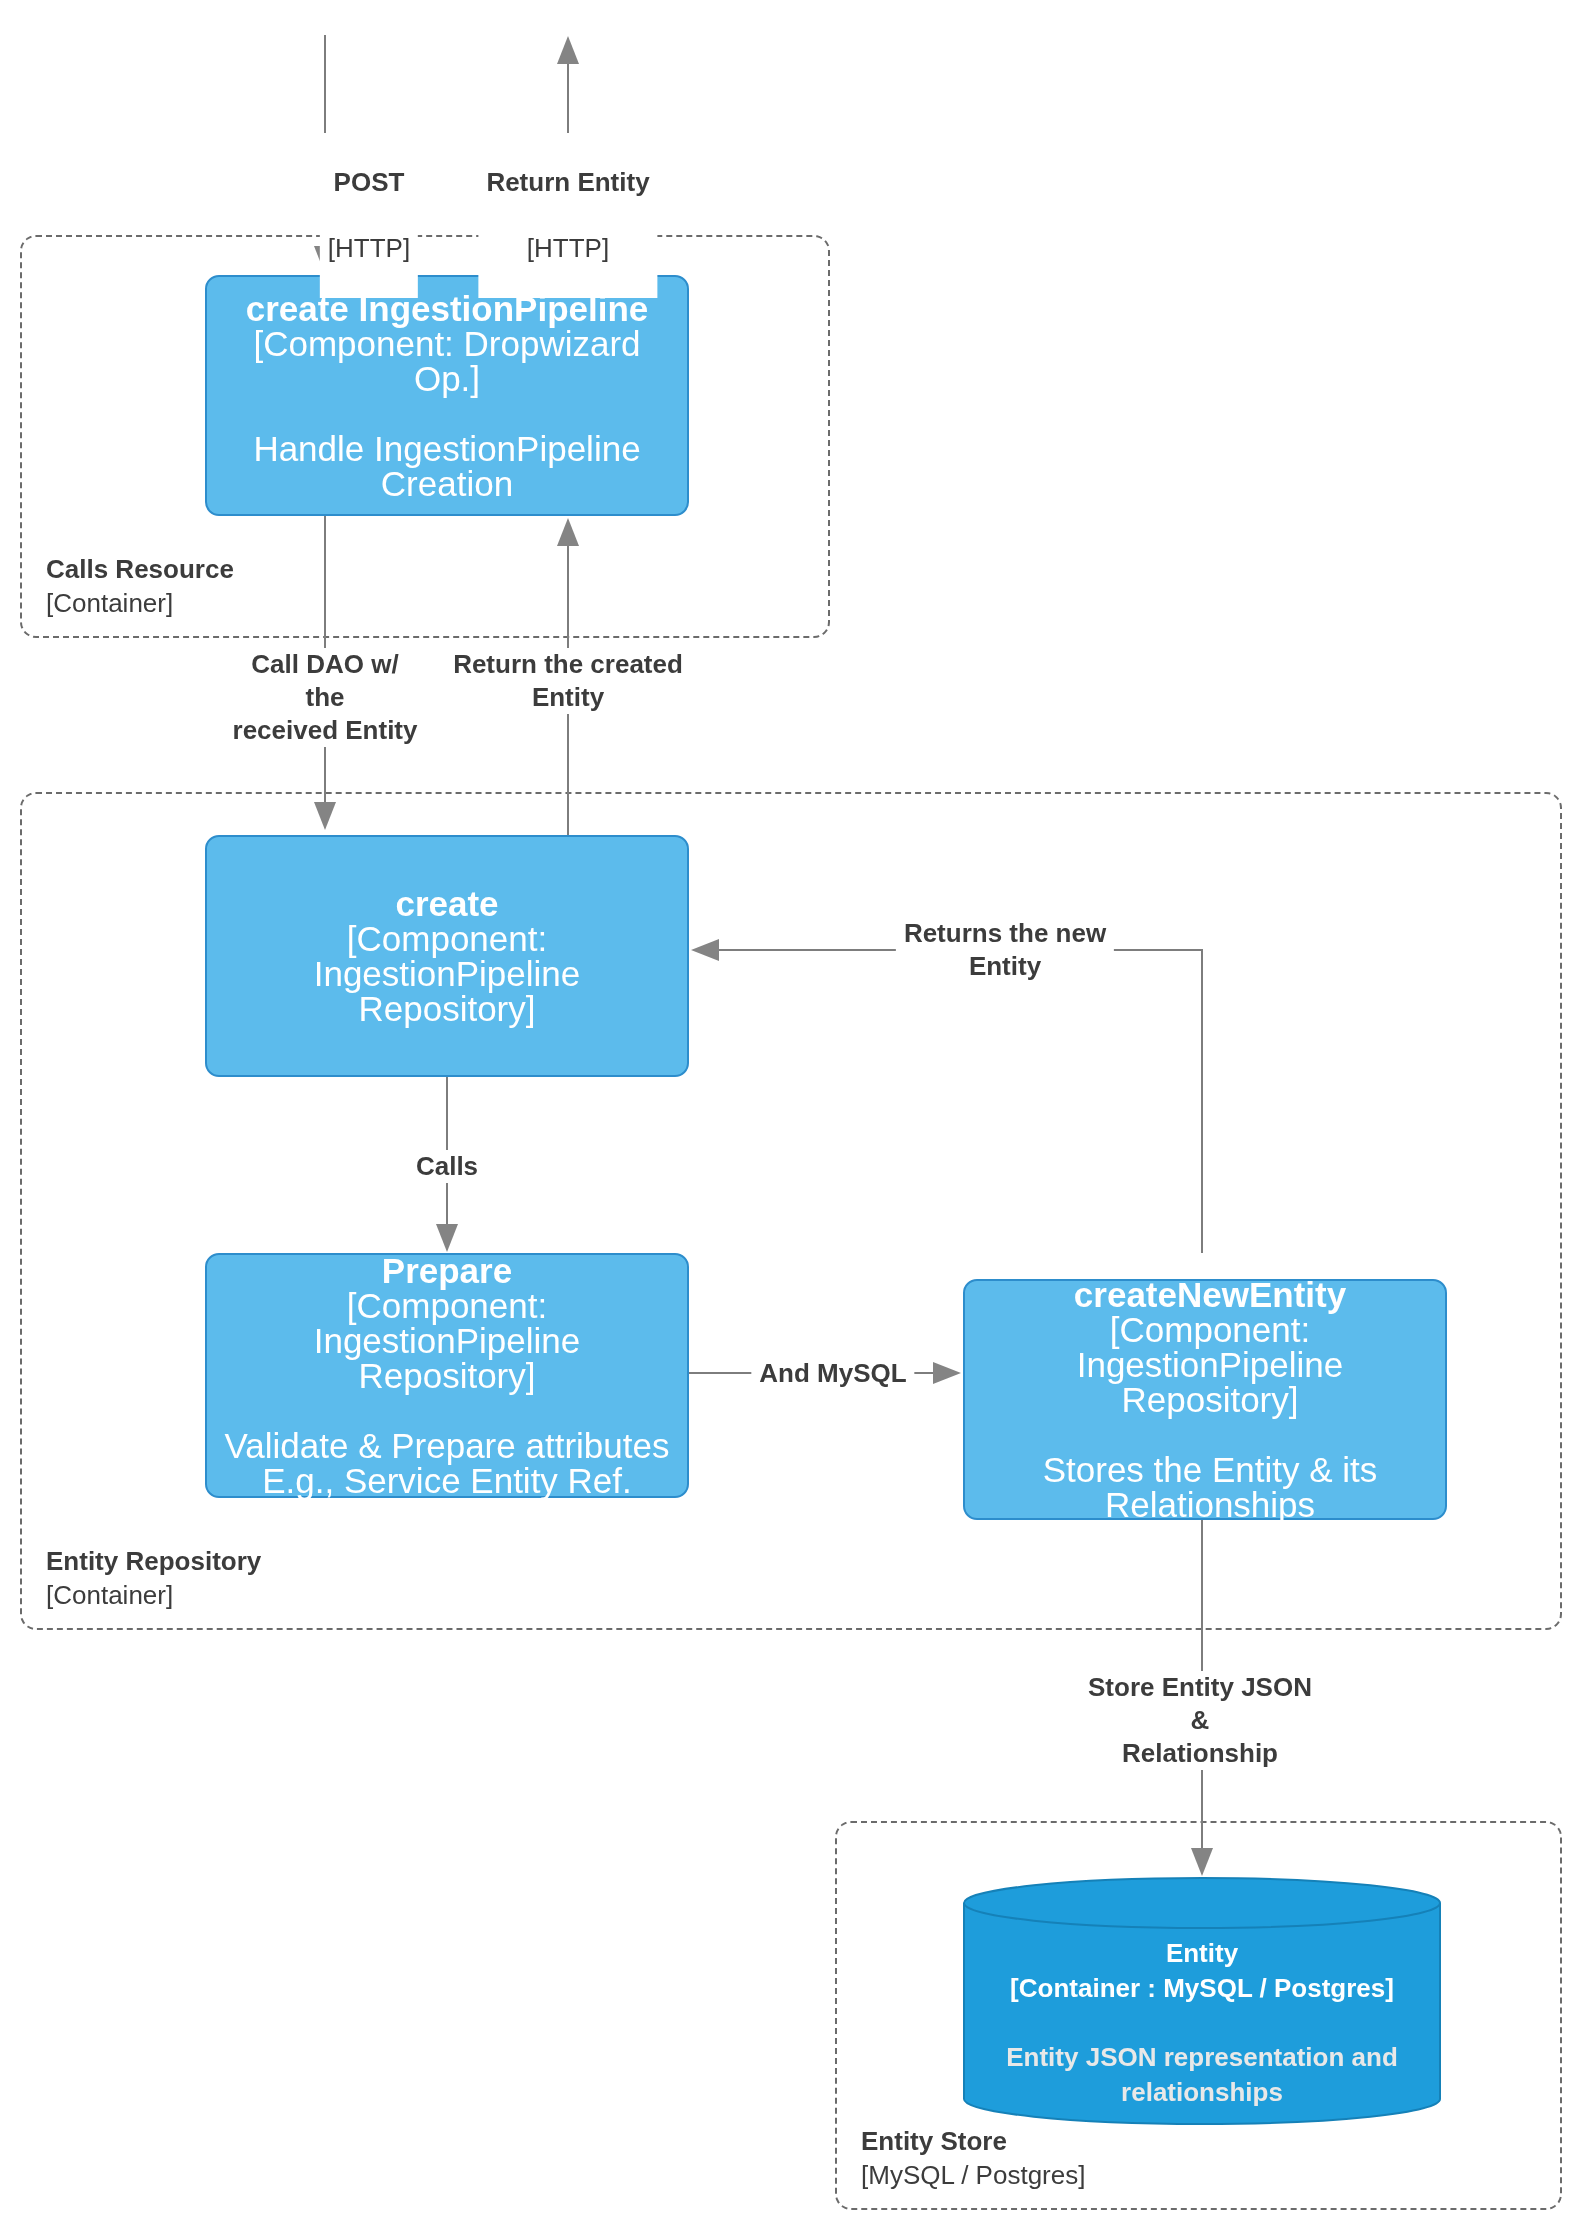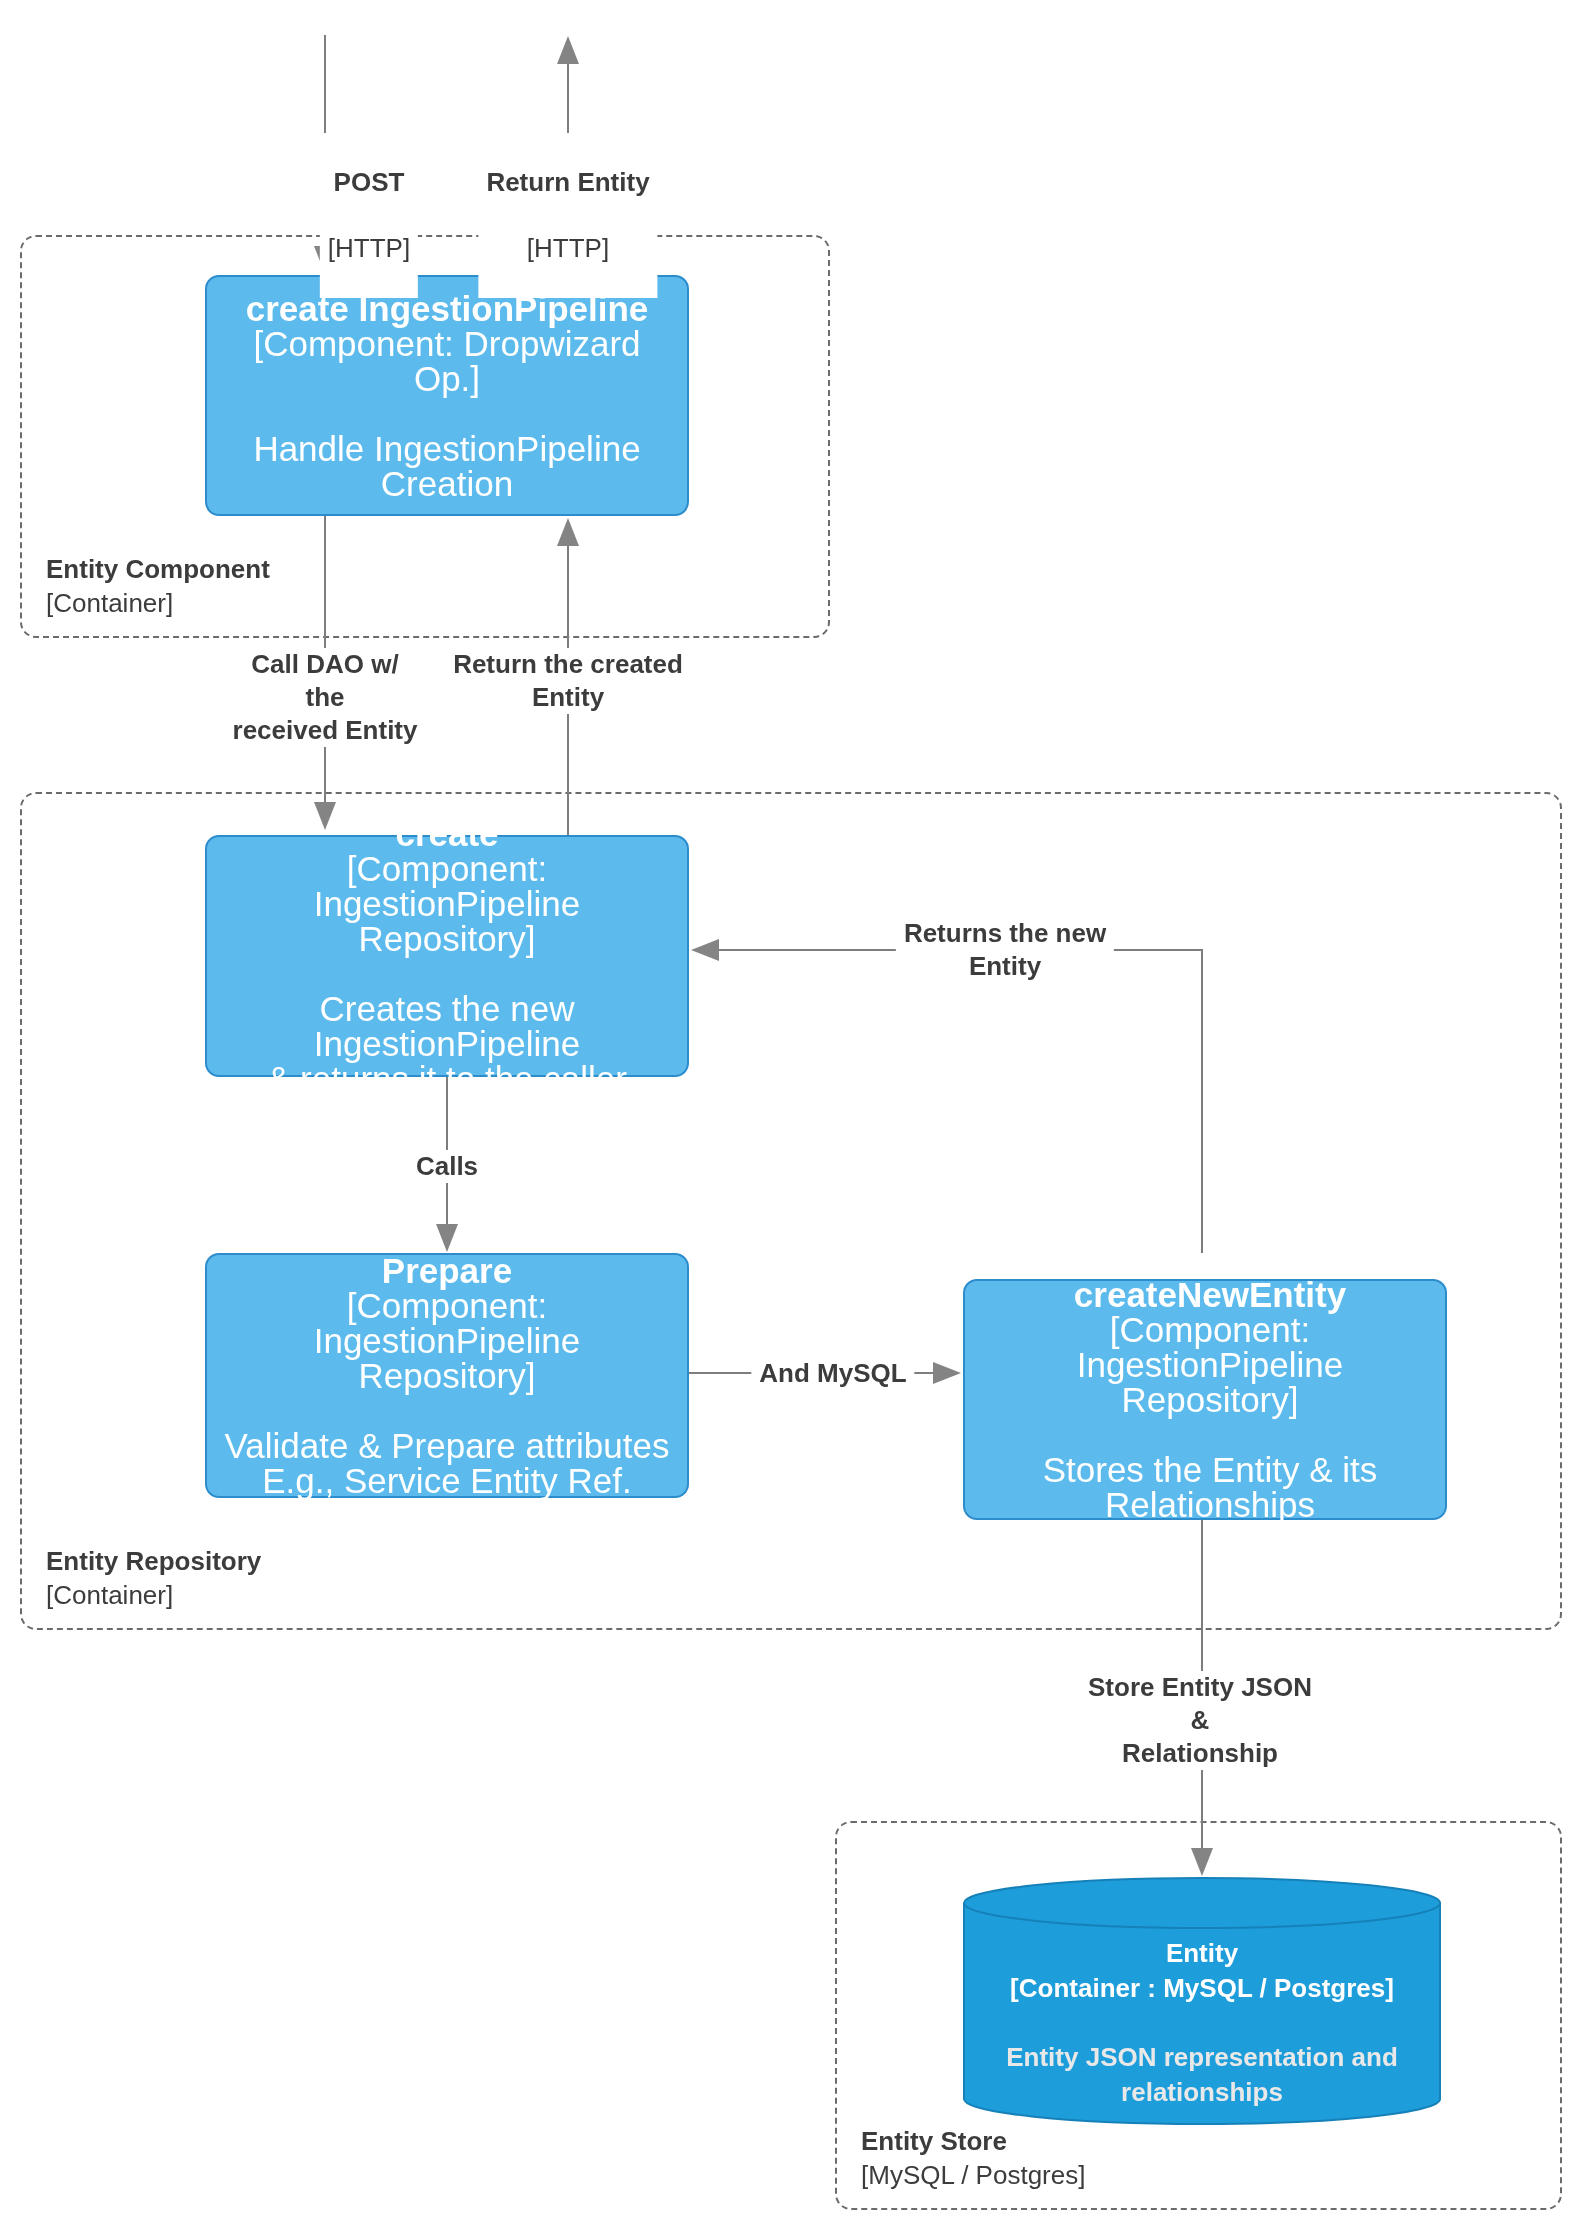--- a/index.html
+++ b/index.html
@@ -138,21 +138,21 @@
 
     <polyline points="1202,1253 1202,950 719,950"></polyline>
     <polygon points="719,939 719,961 691,950"></polygon>
 
     <line x1="1202" y1="1494" x2="1202" y2="1848"></line>
     <polygon points="1191,1848 1213,1848 1202,1876"></polygon>
   </svg>
 
   <div class="container" style="left:20px;top:235px;width:810px;height:403px;">
     <div class="container-label">
-      <div class="cname">Entity Component</div>
+      <div class="cname">Calls Resource</div>
       <div class="ctype">[Container]</div>
     </div>
   </div>
 
   <div class="container" style="left:20px;top:792px;width:1542px;height:838px;">
     <div class="container-label">
       <div class="cname">Entity Repository</div>
       <div class="ctype">[Container]</div>
     </div>
   </div>
@@ -167,22 +167,20 @@
   <div class="node" style="left:205px;top:275px;width:484px;height:241px;">
     <div class="node-title pre">create IngestionPipeline</div>
     <div class="node-component pre">[Component: Dropwizard Op.]</div>
     <div class="node-desc pre">Handle IngestionPipeline Creation</div>
   </div>
 
   <div class="node" style="left:205px;top:835px;width:484px;height:242px;">
     <div class="node-title pre">create</div>
     <div class="node-component pre">[Component: IngestionPipeline
 Repository]</div>
-    <div class="node-desc pre">Creates the new IngestionPipeline
-&amp; returns it to the caller</div>
   </div>
 
   <div class="node" style="left:205px;top:1253px;width:484px;height:245px;">
     <div class="node-title pre">Prepare</div>
     <div class="node-component pre">[Component: IngestionPipeline
 Repository]</div>
     <div class="node-desc pre">Validate &amp; Prepare attributes
 E.g., Service Entity Ref.</div>
   </div>
 

